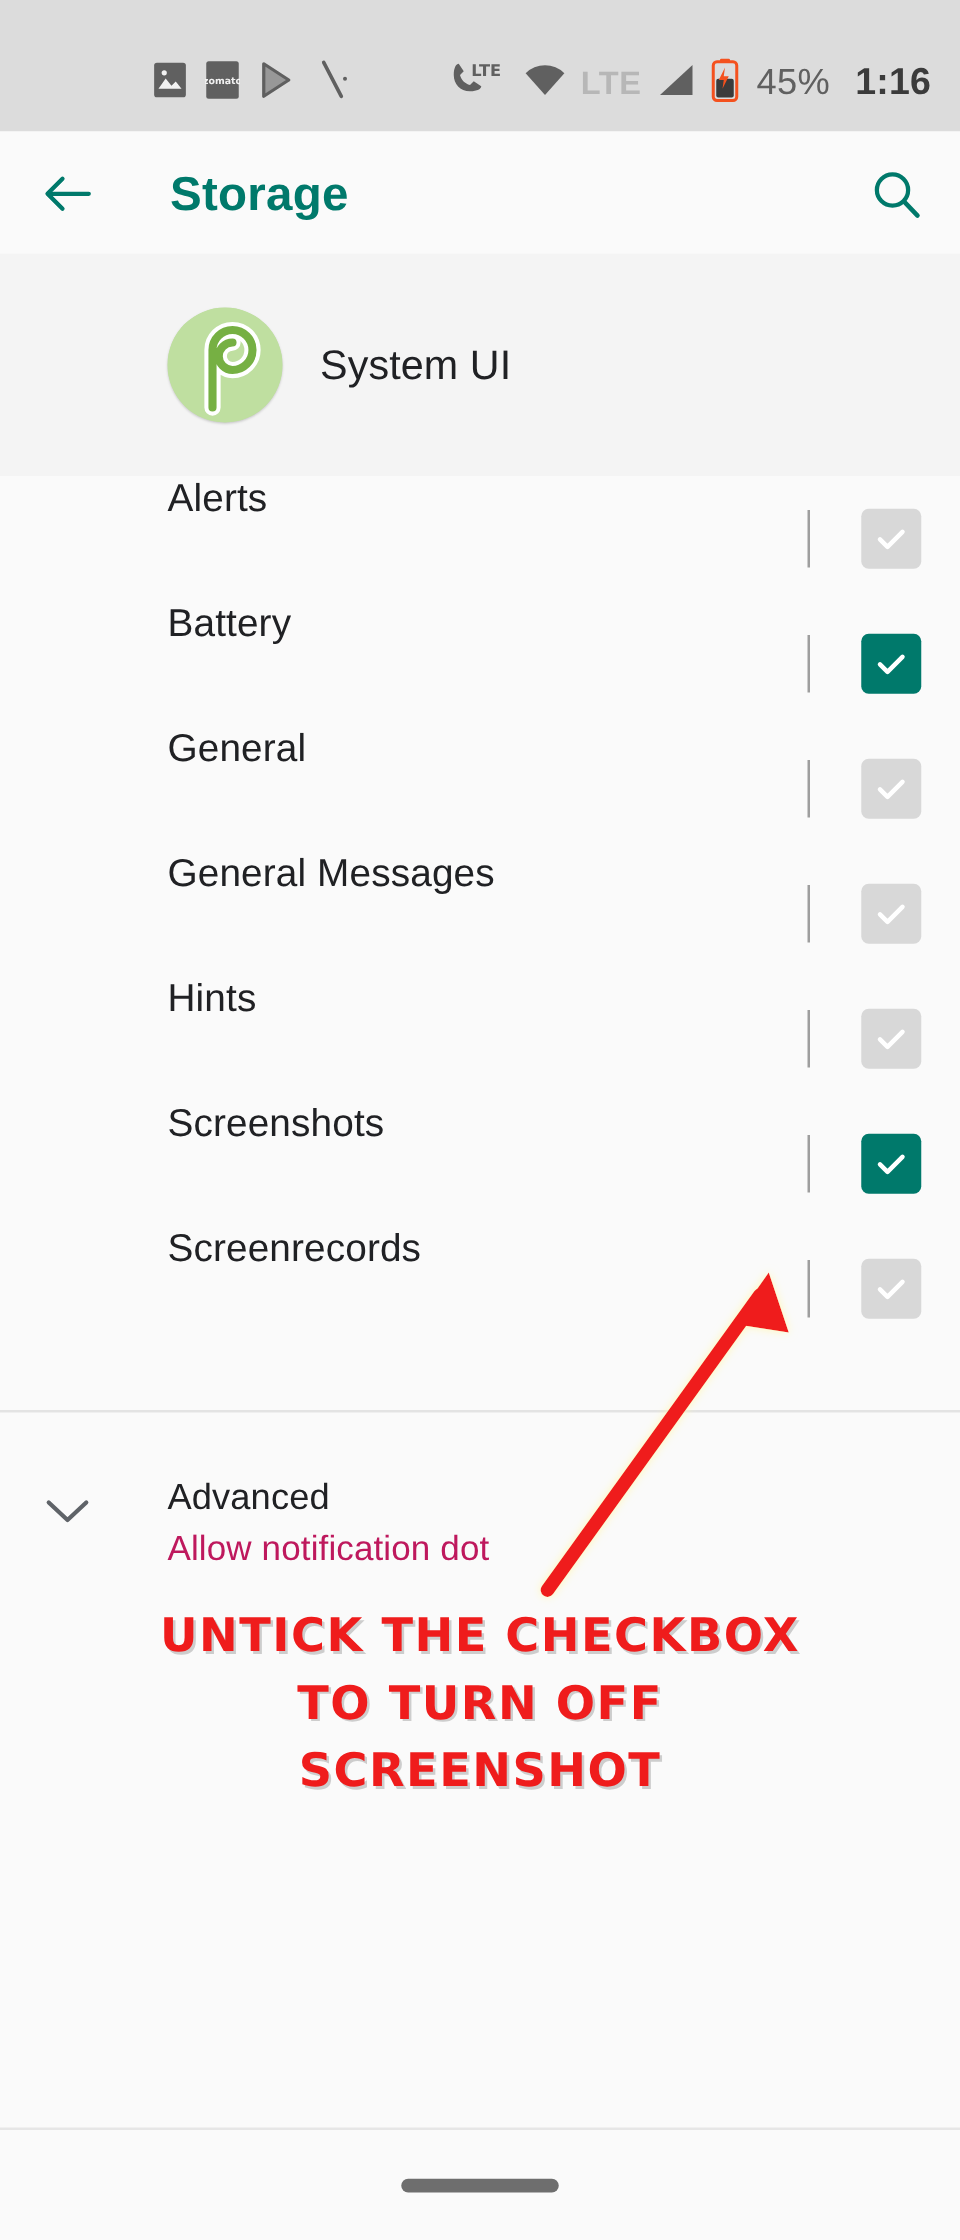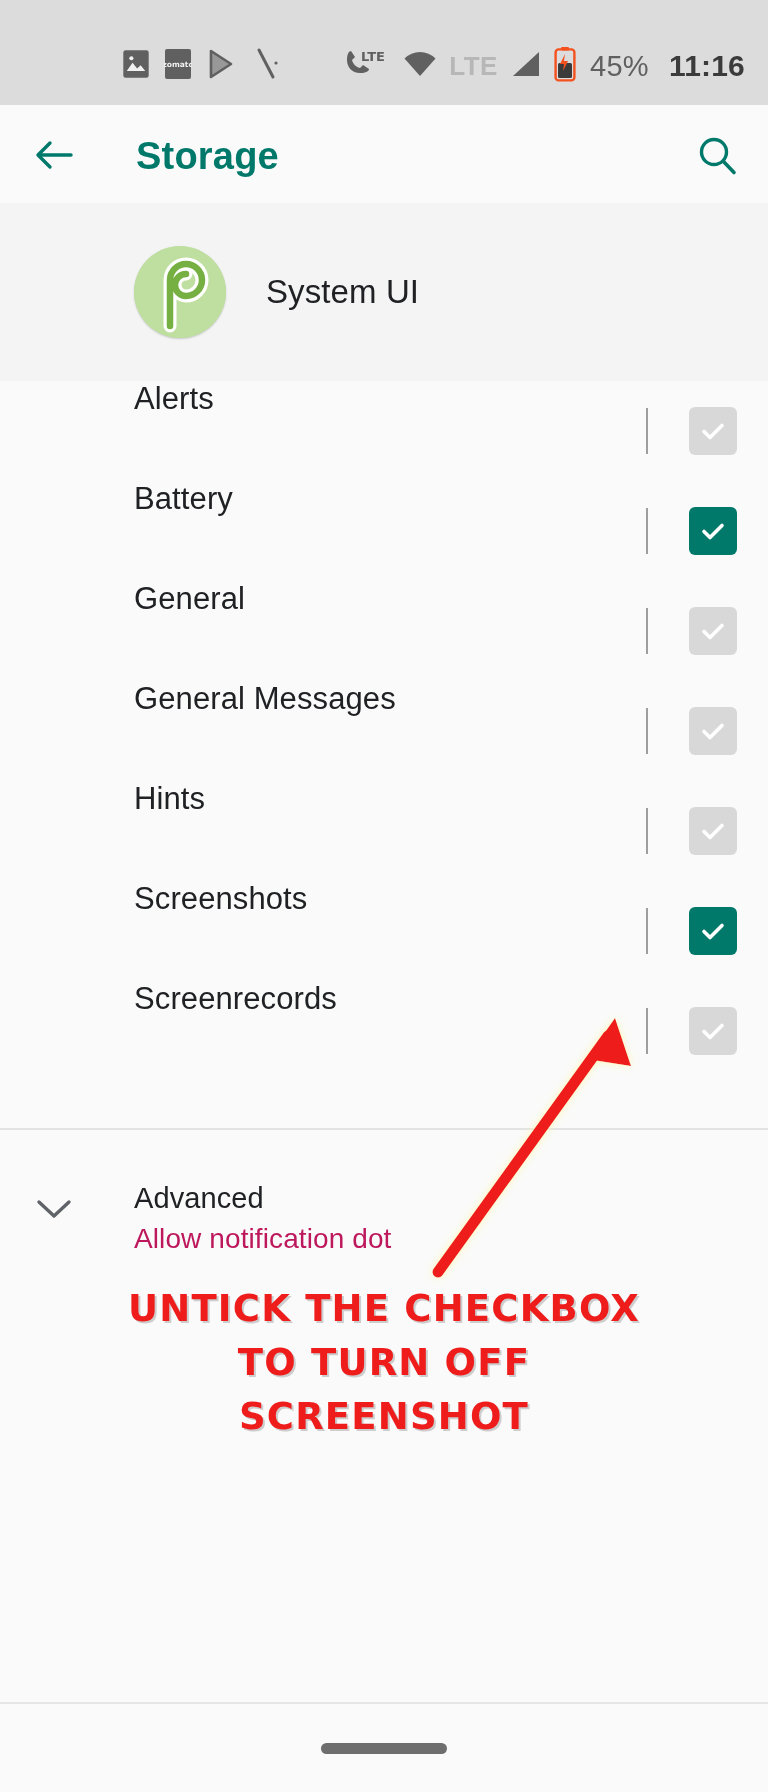--- a/index.html
+++ b/index.html
@@ -55,21 +55,21 @@
     display:flex;align-items:center;
   }
   .app-icon{
     margin-left:134px;width:92px;height:92px;border-radius:50%;
     background:#bfdfa0;
     display:flex;align-items:center;justify-content:center;
     box-shadow:0 1px 2px rgba(0,0,0,.18);
     overflow:hidden;
   }
   .app-name{
-    margin-left:40px;font-size:33px;color:#202124;letter-spacing:.1px;
+    margin-left:30px;font-size:33px;color:#202124;letter-spacing:.1px;
   }
 
   
   .list{
     position:absolute;left:0;top:381px;width:768px;
     background:#fafafa;
   }
   .row{
     position:relative;height:100px;display:flex;align-items:flex-start;
     cursor:pointer;
@@ -199,21 +199,21 @@
 
       <span class="ic">
         <svg width="24" height="36" viewBox="0 0 24 36">
           <rect x="8" y="1" width="8" height="3.4" rx="1" fill="#f4511e"></rect>
           <rect x="2.6" y="3.4" width="18.8" height="31" rx="3" fill="none" stroke="#f4511e" stroke-width="2.4"></rect>
           <rect x="5" y="17" width="14" height="15" rx="1.6" fill="#3b3b3b"></rect>
           <path d="M12 8 L7 18 h4 l-1 7 5-10 h-4 z" fill="#f4511e"></path>
         </svg>
       </span>
       <span class="sb-pct">45%</span>
-      <span class="sb-time">11:16</span>
+      <span class="sb-time">1:16</span>
     </div>
   </div>
 
   <div class="appbar">
     <div class="back-btn">
       <svg width="44" height="36" viewBox="0 0 44 36">
         <path d="M38 18 H6" stroke="#00796b" stroke-width="3.4" stroke-linecap="round"></path>
         <path d="M17 6 L5 18 L17 30" stroke="#00796b" stroke-width="3.4" fill="none" stroke-linecap="round" stroke-linejoin="round"></path>
       </svg>
     </div>

